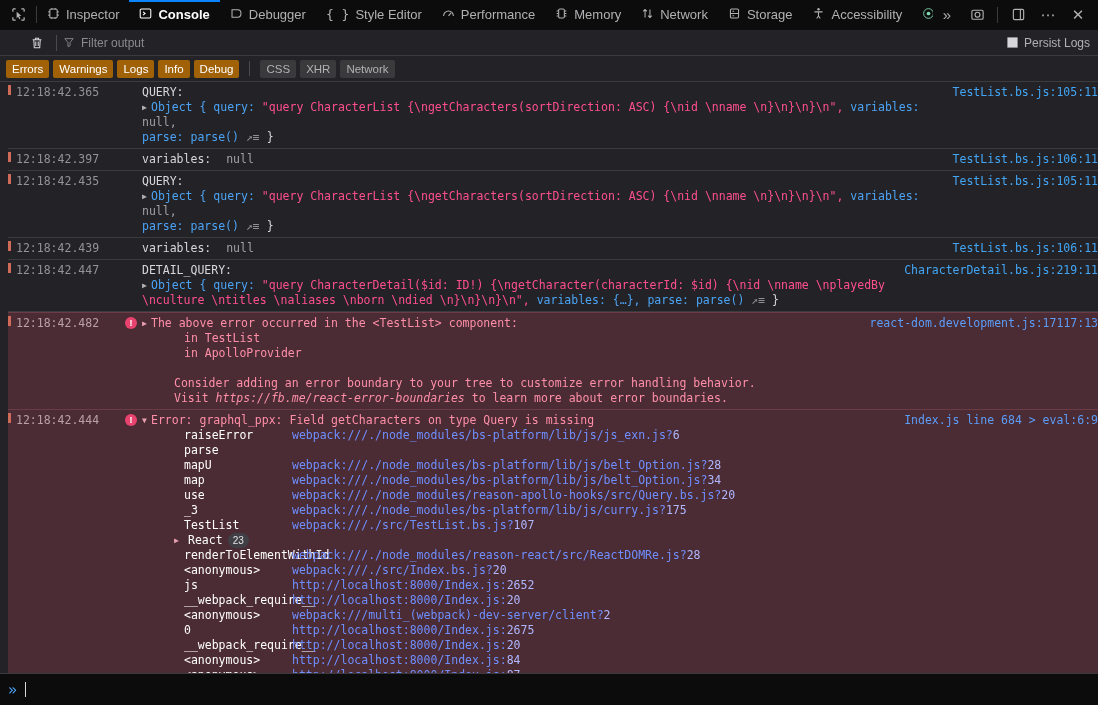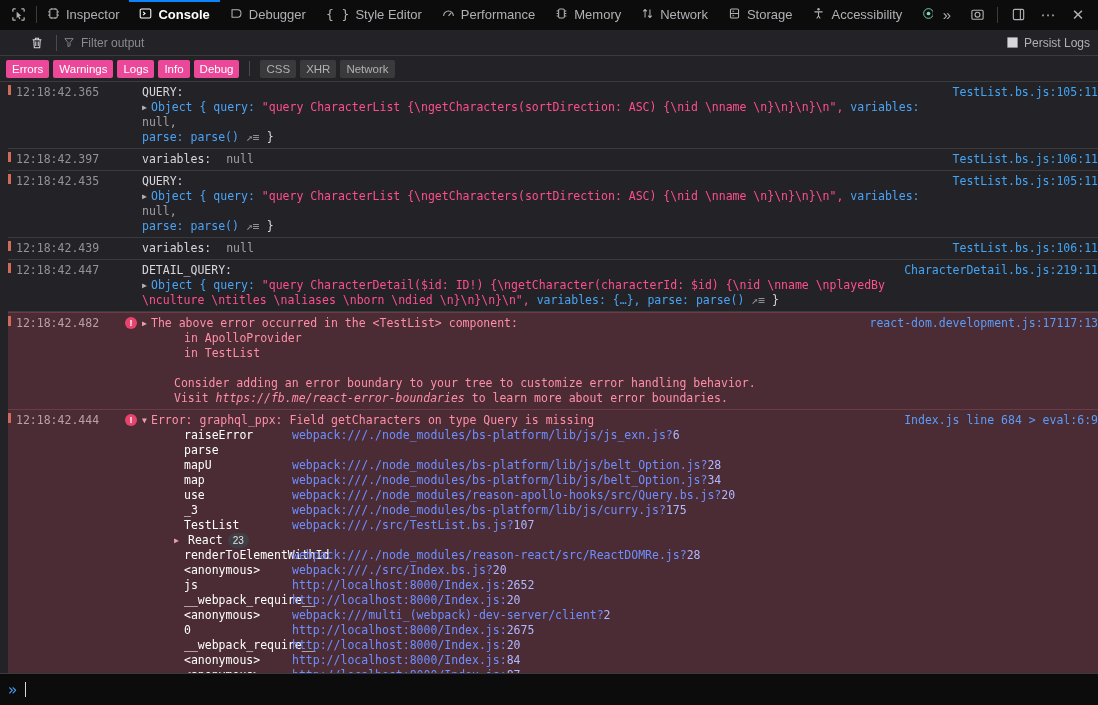--- a/index.html
+++ b/index.html
@@ -72,21 +72,21 @@
     background:#232327;
     display:flex; align-items:center; gap:4px;
     padding-left:6px;
     border-bottom:1px solid #3b3b3d;
   }
   .chip {
     font-size:11.5px; padding:2px 6px; border-radius:2px;
     color:#b1b1b3; background:#3a3a3d; cursor:pointer; white-space:nowrap;
     line-height:14px;
   }
-  .chip.on { background:#ec4899; color:#ffffff; }
+  .chip.on { background:#a16207; color:#ffffff; }
   .chip-sep { width:1px;height:15px;background:#4a4a4f;margin:0 6px; }
 
   
   .console-output {
     flex:1; overflow:hidden;
     background:#232327;
     font-family:"DejaVu Sans Mono", monospace;
     font-size:11.5px;
     line-height:15px;
     padding-left:8px;
@@ -396,22 +396,22 @@
     <div class="msg err topline">
       <span class="gutter-mark"></span>
       <div class="ts">12:18:42.482</div>
       <div class="iconcol">
         <span class="err-badge">!</span>
       </div>
       <div class="body">
         <div>
           <span class="arrow">▶</span><span class="errtext">The above error occurred in the &lt;TestList&gt; component:</span>
         </div>
+        <div class="errtext" style="padding-left:42px;">in TestList</div>
         <div class="errtext" style="padding-left:42px;">in ApolloProvider</div>
-        <div class="errtext" style="padding-left:42px;">in TestList</div>
         <div class="blank-line"></div>
         <div class="errtext" style="padding-left:32px;">Consider adding an error boundary to your tree to customize error handling behavior.</div>
         <div style="padding-left:32px;"><span class="errtext">Visit </span><span class="erritalic">https://fb.me/react-error-boundaries</span><span class="errtext"> to learn more about error boundaries.</span></div>
       </div>
       <div class="srclink">react-dom.development.js:17117:13</div>
     </div>
 
     <div class="msg err">
       <span class="gutter-mark"></span>
       <div class="ts">12:18:42.444</div>

